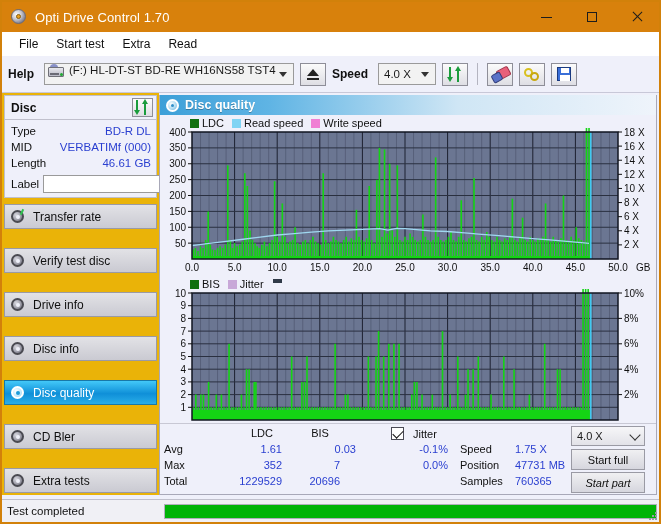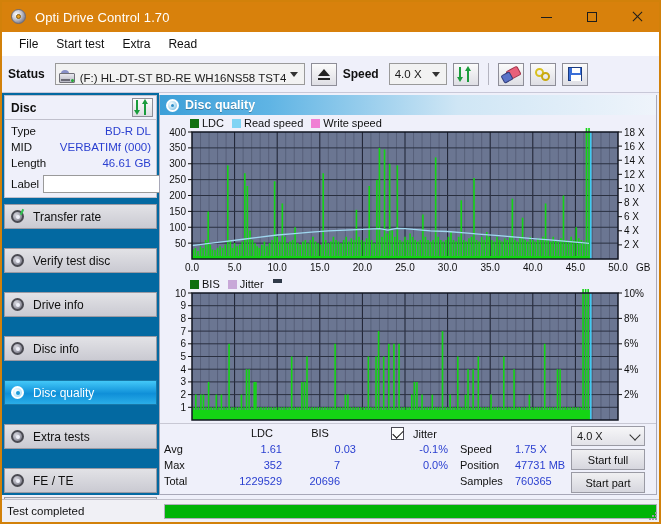--- a/index.html
+++ b/index.html
@@ -90,21 +90,21 @@
     padding: 0 6px;
     border-bottom: 1px solid #c8c8d8;
     gap: 6px;
   }
   .tb-label { font-size: 12px; font-weight: bold; color: #101010; margin-right: 4px; }
   .drive-combo {
     flex: none;
     width: 250px; height: 22px;
     background: #f2f2f2;
     border: 1px solid #9a9a9a;
-    display: flex; align-items: flex-end;
+    display: flex; align-items: flex-start;
     font-size: 11.5px; color: #1a1a1a;
     box-sizing: border-box;
     position: relative;
   }
   .drive-icon {
     width: 17px; height: 14px;
     margin: 0 4px 0 3px;
     position: relative; flex: none;
   }
   .drive-icon .body {
@@ -160,21 +160,21 @@
   .icon-tools .c1 { position:absolute; left:0; top:1px; width:9px; height:9px; border:2px solid #d8c020; border-radius:50%; box-sizing:border-box;}
   .icon-tools .c2 { position:absolute; left:6px; top:5px; width:9px; height:9px; border:2px solid #c8a810; border-radius:50%; box-sizing:border-box;}
   .icon-save { position:relative; width:14px; height:14px; background:#3a6fd8; border:1px solid #1a3a80; box-sizing:border-box;}
   .icon-save .sh { position:absolute; left:3px; top:0px; width:8px; height:5px; background:#ffffff; }
   .icon-save .lb { position:absolute; left:2px; top:7px; width:10px; height:6px; background:#ffffff; }
 
   
   .body-row { display: flex; height: 402px; }
   .sidebar {
     width: 157px; flex: none;
-    background: #0369a1;
+    background: #eab308;
     display: flex; flex-direction: column;
     padding: 2px 2px 0 2px;
     box-sizing: border-box;
   }
   .disc-panel {
     border: 1px solid #c0c0cc;
     background: #eff0fa;
     box-sizing: border-box;
   }
   .disc-head {
@@ -362,21 +362,21 @@
   </div>
 
   <div class="menubar">
     <div class="menu-item">File</div>
     <div class="menu-item">Start test</div>
     <div class="menu-item">Extra</div>
     <div class="menu-item">Read</div>
   </div>
 
   <div class="toolbar">
-    <div class="tb-label">Status</div>
+    <div class="tb-label">Help</div>
     <div class="drive-combo">
       <div class="drive-icon">
         <div class="man"></div>
           <div class="body"></div>
           <div class="slot"></div>
           <div class="dot"></div>
       </div>
       <div class="drive-text">(F:)  HL-DT-ST BD-RE  WH16NS58 TST4</div>
       <div class="combo-arrow"></div>
     </div>
@@ -484,20 +484,27 @@
               <span class="hole"></span>
             </span>
           <span>Disc info</span>
         </div>
         <div class="nav-btn active">
           <span class="nav-ico">
               <span class="d"></span>
               <span class="hole"></span>
             </span>
           <span>Disc quality</span>
+        </div>
+        <div class="nav-btn">
+          <span class="nav-ico">
+              <span class="d"></span>
+              <span class="hole"></span>
+            </span>
+          <span>CD Bler</span>
         </div>
         <div class="nav-btn">
           <span class="nav-ico">
               <span class="d"></span>
               <span class="hole"></span>
             </span>
           <span>Extra tests</span>
         </div>
         <div class="nav-btn">
           <span class="nav-ico">
@@ -1114,21 +1121,21 @@
 
         <div class="stat-val" style="left:355px; top:19px; width:70px; text-align:left;">1.75 X</div>
         <div class="stat-val" style="left:355px; top:35px; width:70px; text-align:left;">47731 MB</div>
         <div class="stat-val" style="left:355px; top:51px; width:70px; text-align:left;">760365</div>
 
         <div class="speed-combo2" style="left:411px; top:2px;">
           <span>4.0 X</span>
           <span class="chev"></span>
         </div>
         <div class="act-btn" style="left:411px; top:25px;">Start full</div>
-        <div class="act-btn" style="left:411px; top:48px;">Start part</div>
+        <div class="act-btn" style="left:411px; top:48px;font-style:italic;">Start part</div>
       </div>
     </div>
   </div>
 
   <div class="statusbar">
     <div class="sb-text">Test completed</div>
     <div class="sb-progress">
       <div class="fill" id="pbfill" style="width: 100%;"></div>
     </div>
     <div class="grip">

